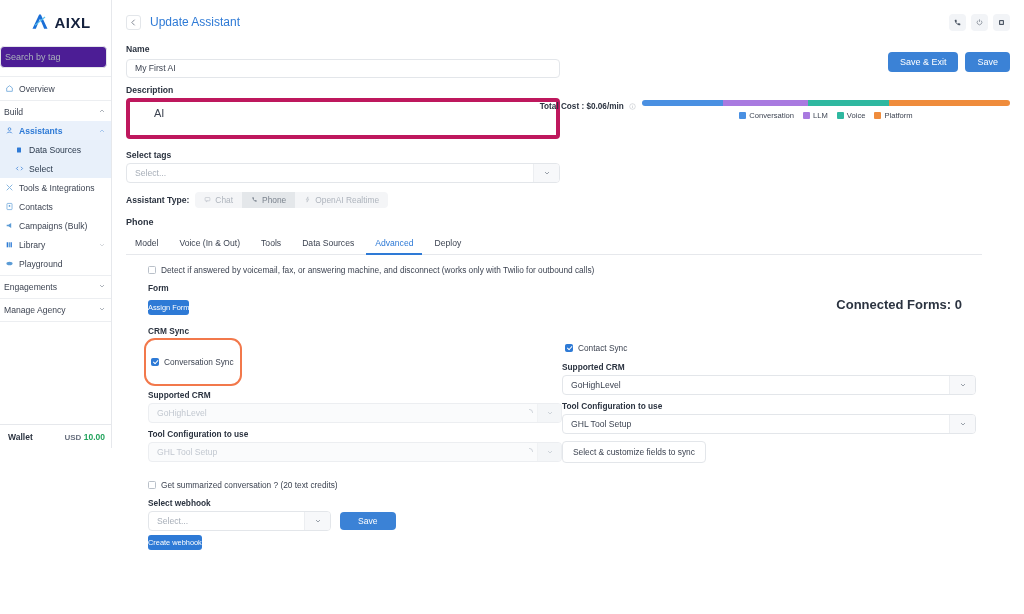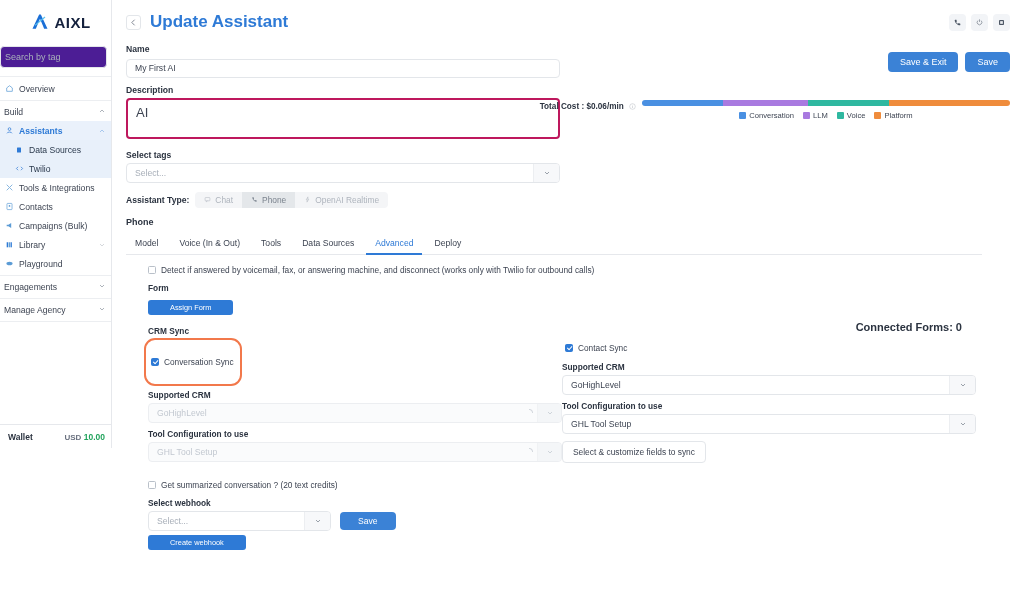--- a/index.html
+++ b/index.html
@@ -85,41 +85,41 @@
   .topbar {
     height: 44px; display: flex; align-items: center;
     padding: 0 14px 0 14px; justify-content: space-between;
   }
   .back-title { display: flex; align-items: center; gap: 9px; }
   .back-btn {
     width: 15px; height: 15px; border: 1px solid #e3e6ea; border-radius: 3px;
     background: #fff; display: flex; align-items: center; justify-content: center;
     cursor: pointer;
   }
-  .page-title { font-size: 17px; font-weight: 700; color: #2e7ad6; }
+  .page-title { font-size: 12px; font-weight: 400; color: #2e7ad6; }
   .top-icons { display: flex; gap: 5px; }
   .ticon {
     width: 17px; height: 17px; border-radius: 4px; background: #f2f4f7;
     display: flex; align-items: center; justify-content: center; cursor: pointer;
   }
   .ticon.dark { background: #f2f4f7; }
 
   .content { display: flex; padding: 0 14px; gap: 0; position: relative; }
   .col-left { width: 434px; flex: 0 0 434px; }
   .col-right { flex: 1; position: relative; }
 
   .fld-label { font-size: 8.6px; font-weight: 700; color: #2b3340; margin-bottom: 3px; }
   .inp {
     width: 100%; height: 19px; border: 1px solid #e3e6ea; border-radius: 4px;
     font-size: 8.6px; color: #3d4452; padding: 0 8px; outline: none;
     font-family: "Liberation Sans", sans-serif; background: #fff;
   }
   .ta {
-    width: 100%; height: 41px; border: 2px solid #be185d; border-radius: 4px;
-    font-size: 13px; color: #3d4452; padding: 5px 8px; outline: none; resize: none;
+    width: 100%; height: 41px; border: 4px solid #be185d; border-radius: 4px;
+    font-size: 11px; color: #3d4452; padding: 5px 24px; outline: none; resize: none;
     font-family: "Liberation Sans", sans-serif; background:#fff;
   }
   .mb { margin-bottom: 7px; }
   .sel-wrap { display: flex; width: 100%; height: 20px; border: 1px solid #e3e6ea; border-radius: 4px; overflow: hidden; background: #fff; }
   .sel-wrap .val { flex: 1; display: flex; align-items: center; padding: 0 8px; font-size: 8.6px; color: #a7aeb8; }
   .sel-wrap .drop { width: 26px; border-left: 1px solid #eceef1; background: #f7f8fa; display: flex; align-items: center; justify-content: center; cursor: pointer; }
 
   .atype-row { display: flex; align-items: center; gap: 6px; margin-top: 9px; }
   .atype-lbl { font-size: 8.6px; font-weight: 700; color: #2b3340; }
   .atype-group { display: flex; background: #f4f5f7; border-radius: 4px; overflow: hidden; }
@@ -147,21 +147,21 @@
   }
   .chk.checked { background: #2e7ad6; border-color: #2e7ad6; }
   .chk.checked::after {
     content: ""; position: absolute; left: 2.4px; top: .6px; width: 2.2px; height: 4.4px;
     border: solid #fff; border-width: 0 1.2px 1.2px 0; transform: rotate(42deg);
   }
   .chk-lbl { font-size: 8.3px; color: #3d4452; }
 
   .btn-blue {
     background: #2e7ad6; color: #fff; border: 0; border-radius: 3px;
-    font-size: 7.4px; padding: 3px 22px; cursor: pointer;
+    font-size: 7.4px; padding: 3px 0; cursor: pointer;
     font-family: "Liberation Sans", sans-serif;
   }
   .btn-lg {
     background: #3b82d6; color: #fff; border: 0; border-radius: 4px;
     font-size: 9px; padding: 5px 12px; cursor: pointer; font-weight: 400;
     font-family: "Liberation Sans", sans-serif;
   }
   .btn-outline {
     background: #fff; border: 1px solid #e3e6ea; border-radius: 4px;
     font-size: 8.4px; color: #3d4452; padding: 5px 10px; cursor: pointer;
@@ -175,21 +175,21 @@
 
   .sel-dis { display: flex; width: 100%; height: 20px; border: 1px solid #eceef1; border-radius: 4px; overflow: hidden; background: #fafbfc; }
   .sel-dis .val { flex: 1; display: flex; align-items: center; padding: 0 8px; font-size: 8.6px; color: #c2c8d0; }
   .sel-dis .spin { width: 16px; display: flex; align-items: center; justify-content: center; }
   .sel-dis .drop { width: 24px; border-left: 1px solid #f0f2f4; background: #f4f6f8; display: flex; align-items: center; justify-content: center; }
 
   .sel-act { display: flex; width: 100%; height: 20px; border: 1px solid #e3e6ea; border-radius: 4px; overflow: hidden; background: #fff; }
   .sel-act .val { flex: 1; display: flex; align-items: center; padding: 0 8px; font-size: 8.6px; color: #3d4452; }
   .sel-act .drop { width: 26px; border-left: 1px solid #eceef1; background: #f7f8fa; display: flex; align-items: center; justify-content: center; cursor: pointer; }
 
-  .connected-forms { font-size: 11px; font-weight: 700; color: #2b3340; position: absolute; right: 14px; margin-top: 24px; }
+  .connected-forms { font-size: 13px; font-weight: 700; color: #2b3340; position: absolute; right: 14px; }
 
   .highlight-ring {
     position: absolute; border: 2px solid #f2784b; border-radius: 11px;
     pointer-events: none;
   }
 
   
   .cost-block { position: absolute; right: 0px; top: 56px; display: flex; align-items: flex-start; }
   .cost-label { font-size: 8.2px; font-weight: 700; color: #2b3340; white-space: nowrap; padding-top: 2px; }
   .cost-i { display:inline-block; width:7px; height:7px; margin-left: 3px; opacity:.6; vertical-align: -1px;}
@@ -279,21 +279,21 @@
         </span>
         <span class="lbl">Data Sources</span>
       </div>
 
       <div class="nav-item sub b">
         <span class="ico">
           <svg viewBox="0 0 16 16" width="9" height="9">
               <path d="M5.5 5 L2.5 8 L5.5 11 M10.5 5 L13.5 8 L10.5 11" fill="none" stroke="#2e7ad6" stroke-width="1.3"></path>
             </svg>
         </span>
-        <span class="lbl">Twilio</span>
+        <span class="lbl">Select</span>
       </div>
 
       <div class="nav-item">
         <span class="ico">
           <svg viewBox="0 0 16 16" width="9" height="9">
               <path d="M3 3 L7 7 M9 9 L13 13 M13 3 L3 13" stroke="#5b9bd5" stroke-width="1.3" fill="none"></path>
             </svg>
         </span>
         <span class="lbl">Tools &amp; Integrations</span>
       </div>

